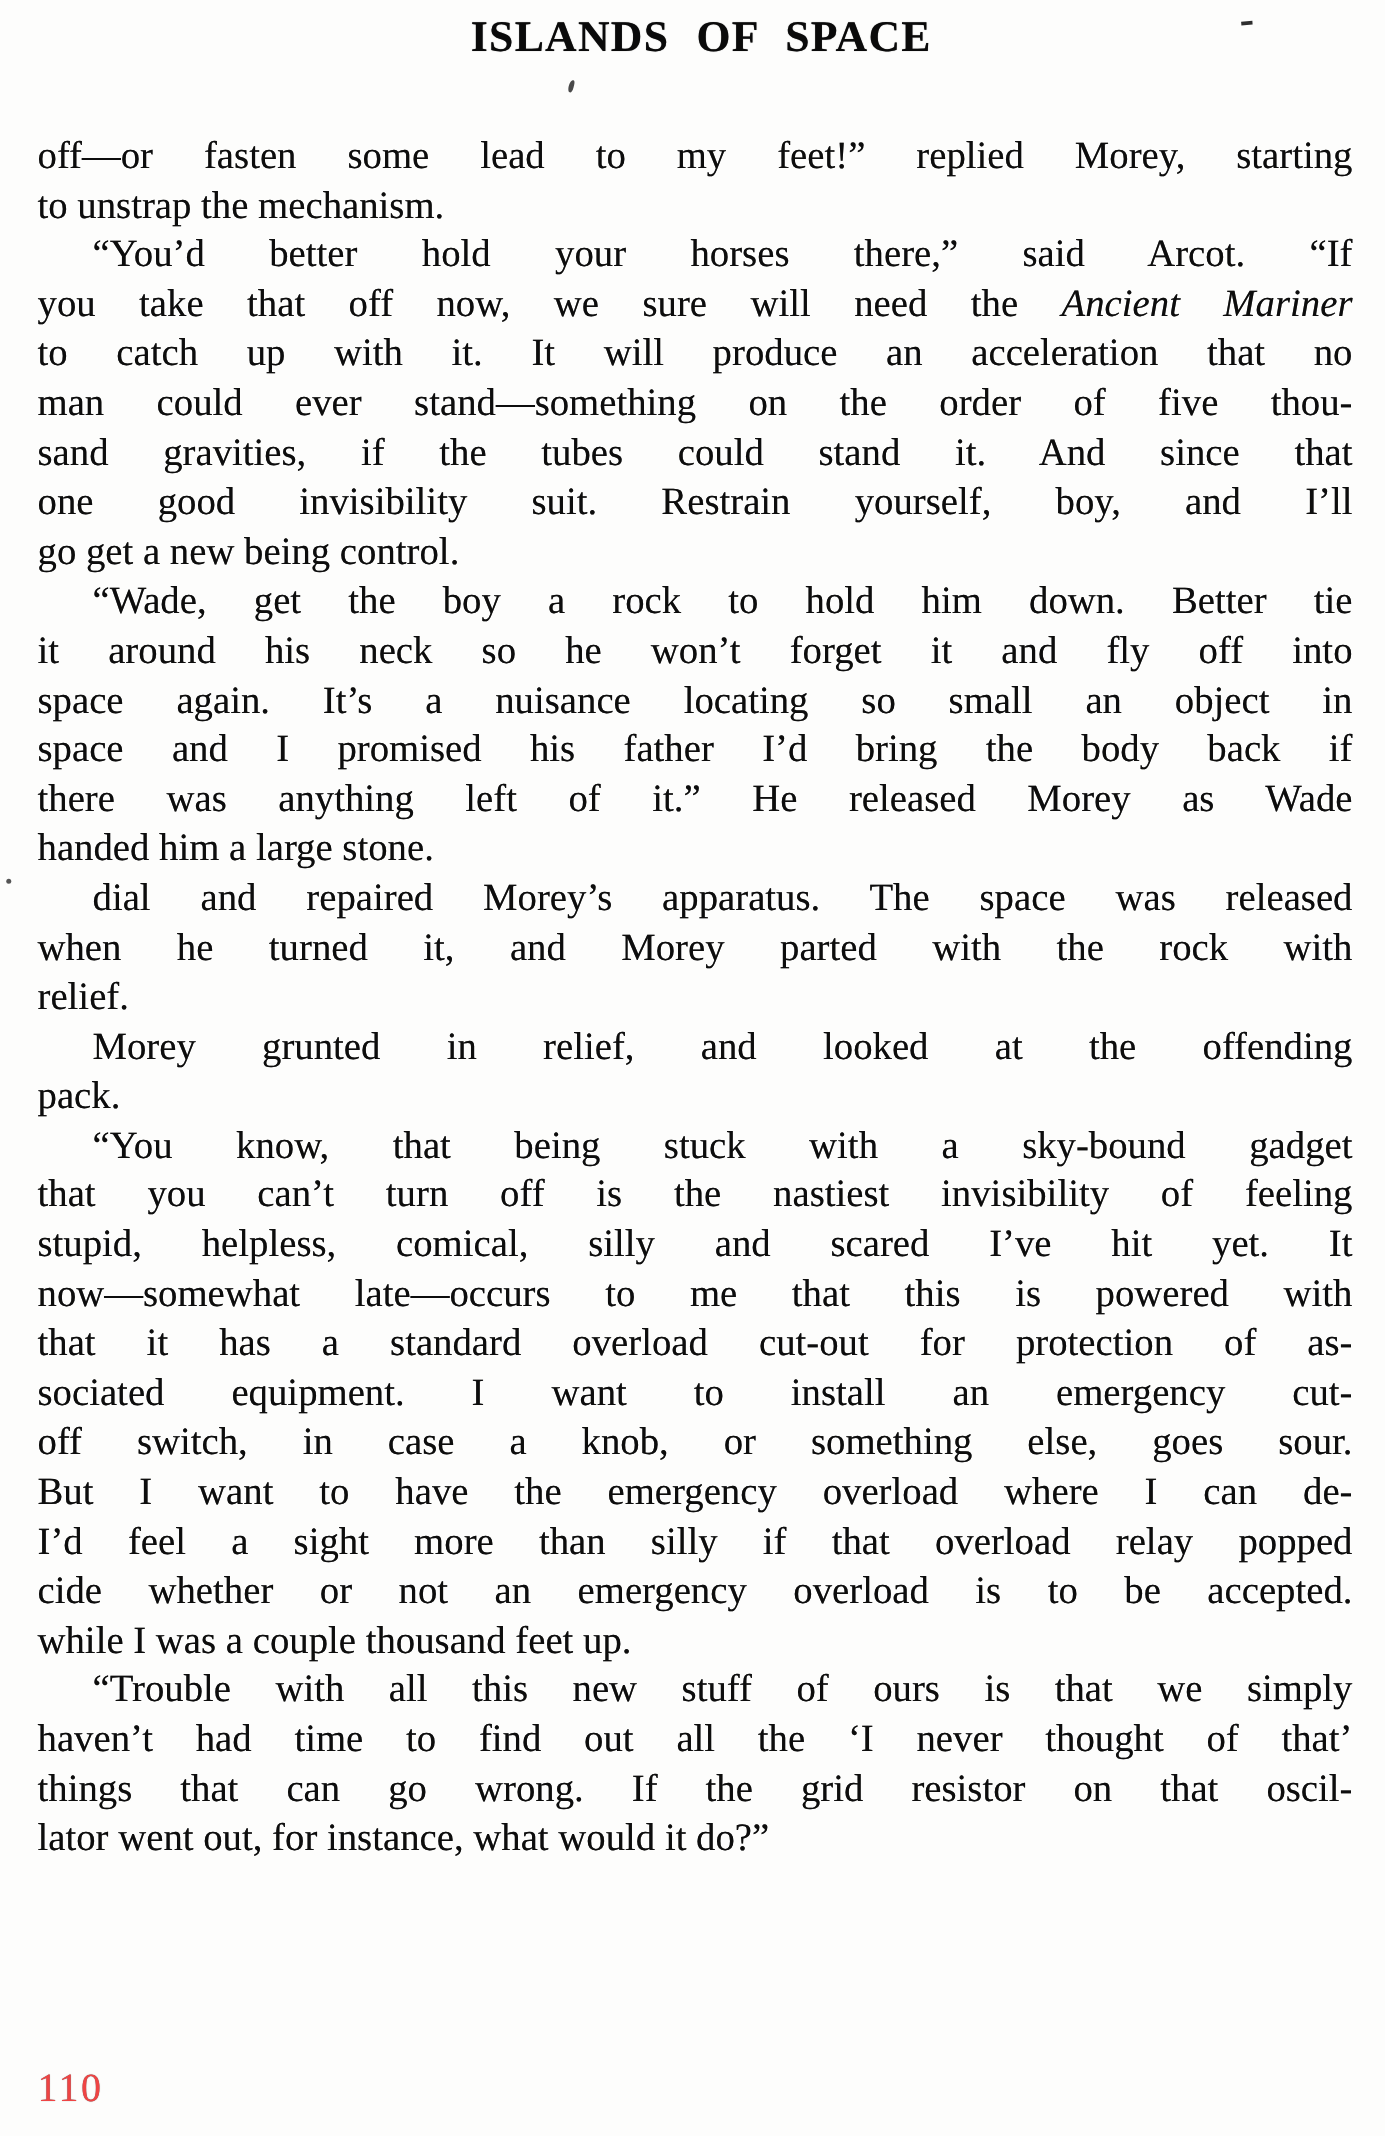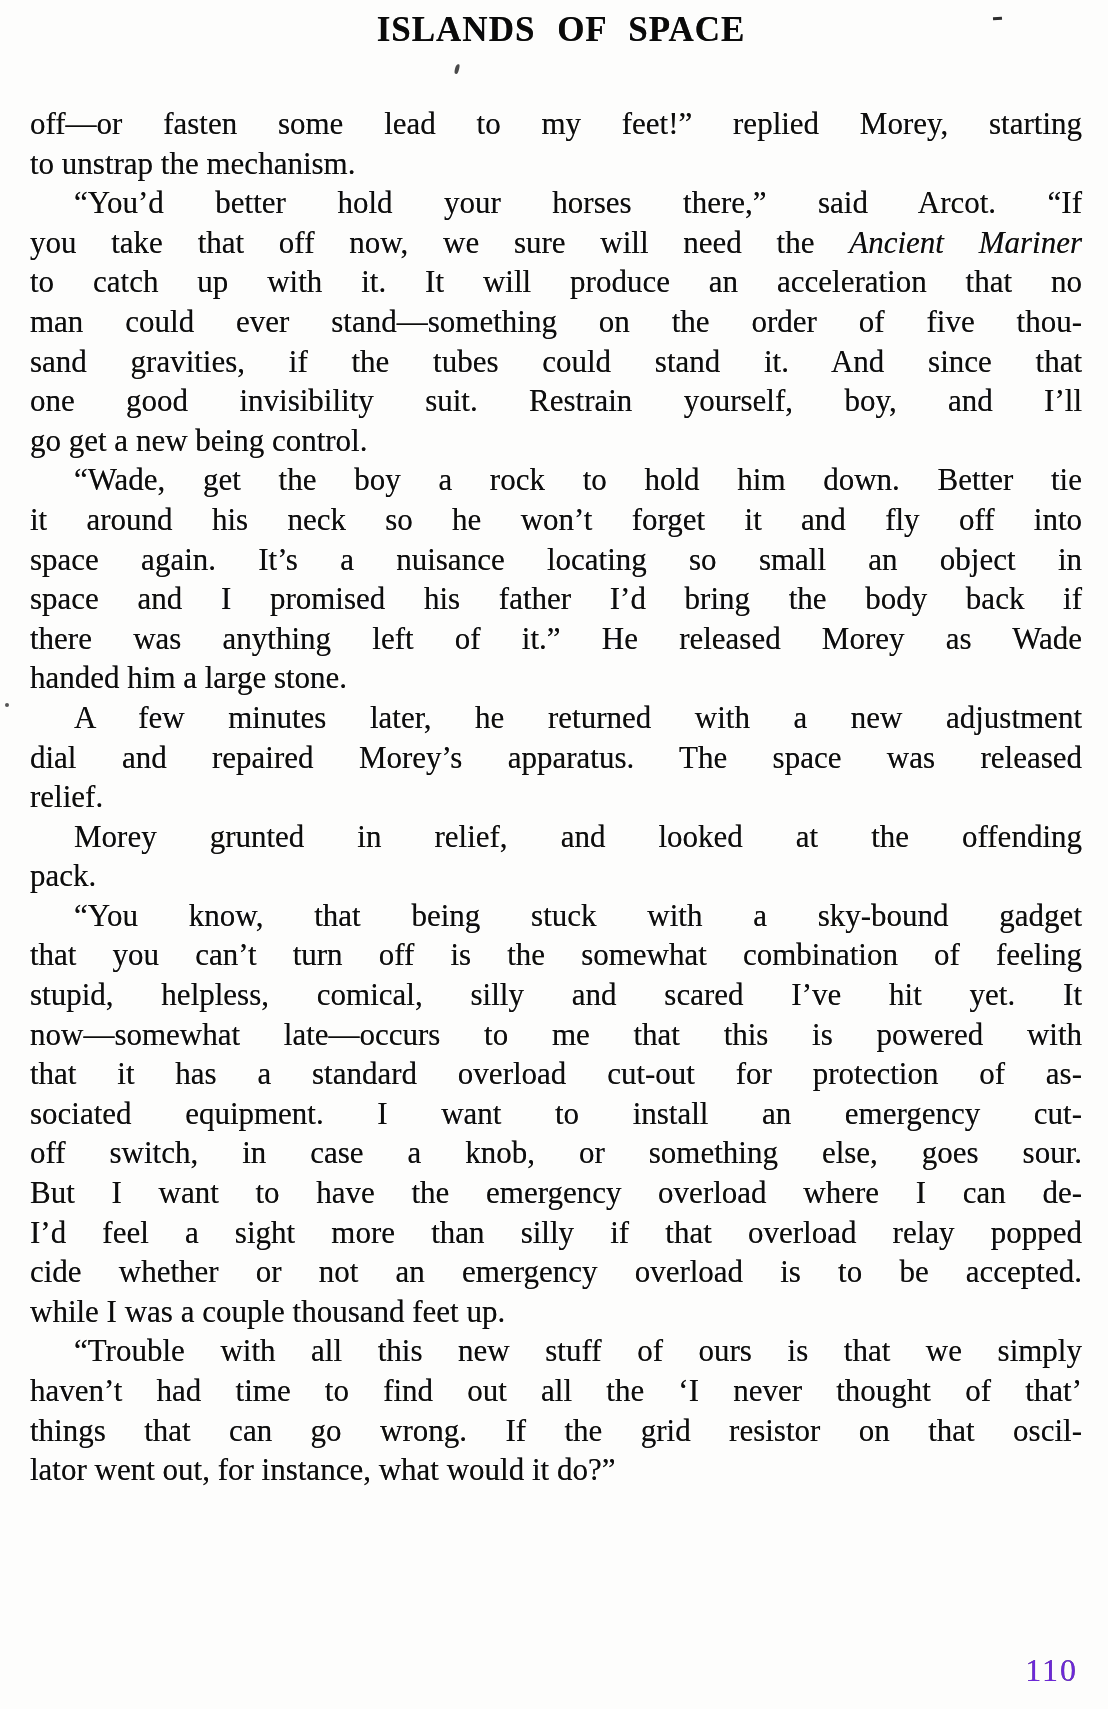--- a/index.html
+++ b/index.html
@@ -47,24 +47,24 @@
     text-justify: inter-word;
     white-space: normal;
   }
   .line.last { text-align-last: left; }
   .page-number {
     position: absolute;
     top: 1652px;
     left: 0;
     width: 1048px; 
     margin-left: 30px;
-    text-align: right;
+    text-align: left;
     font-size: 32px;
     letter-spacing: 2px;
-    color: #6d28d9;
+    color: #ef4444;
     text-shadow: 0 0 0.6px rgba(0,0,0,0.65);
   }
   
   .speck { position: absolute; background: #3a3a3a; }
   .speck.title-mark {
     left: 455px; top: 64px;
     width: 4px; height: 10px;
     border-radius: 60% 40% 50% 50%;
     transform: rotate(14deg);
     background: #4a4a4a;
@@ -108,31 +108,31 @@
       </div>
       <div class="para indent">
         <div class="line">“Wade, get the boy a rock to hold him down. Better tie</div>
         <div class="line">it around his neck so he won’t forget it and fly off into</div>
         <div class="line">space again. It’s a nuisance locating so small an object in</div>
         <div class="line">space and I promised his father I’d bring the body back if</div>
         <div class="line">there was anything left of it.” He released Morey as Wade</div>
         <div class="line last">handed him a large stone.</div>
       </div>
       <div class="para indent">
-        <div class="line">A few minutes later, he returned with a new adjustment</div>
         <div class="line">dial and repaired Morey’s apparatus. The space was released</div>
+        <div class="line">when he turned it, and Morey parted with the rock with</div>
         <div class="line last">relief.</div>
       </div>
       <div class="para indent">
         <div class="line">Morey grunted in relief, and looked at the offending</div>
         <div class="line last">pack.</div>
       </div>
       <div class="para indent">
         <div class="line">“You know, that being stuck with a sky-bound gadget</div>
-        <div class="line">that you can’t turn off is the somewhat combination of feeling</div>
+        <div class="line">that you can’t turn off is the nastiest invisibility of feeling</div>
         <div class="line">stupid, helpless, comical, silly and scared I’ve hit yet. It</div>
         <div class="line">now—somewhat late—occurs to me that this is powered with</div>
         <div class="line">that it has a standard overload cut-out for protection of as-</div>
         <div class="line">sociated equipment. I want to install an emergency cut-</div>
         <div class="line">off switch, in case a knob, or something else, goes sour.</div>
         <div class="line">But I want to have the emergency overload where I can de-</div>
         <div class="line">I’d feel a sight more than silly if that overload relay popped</div>
         <div class="line">cide whether or not an emergency overload is to be accepted.</div>
         <div class="line last">while I was a couple thousand feet up.</div>
       </div>

